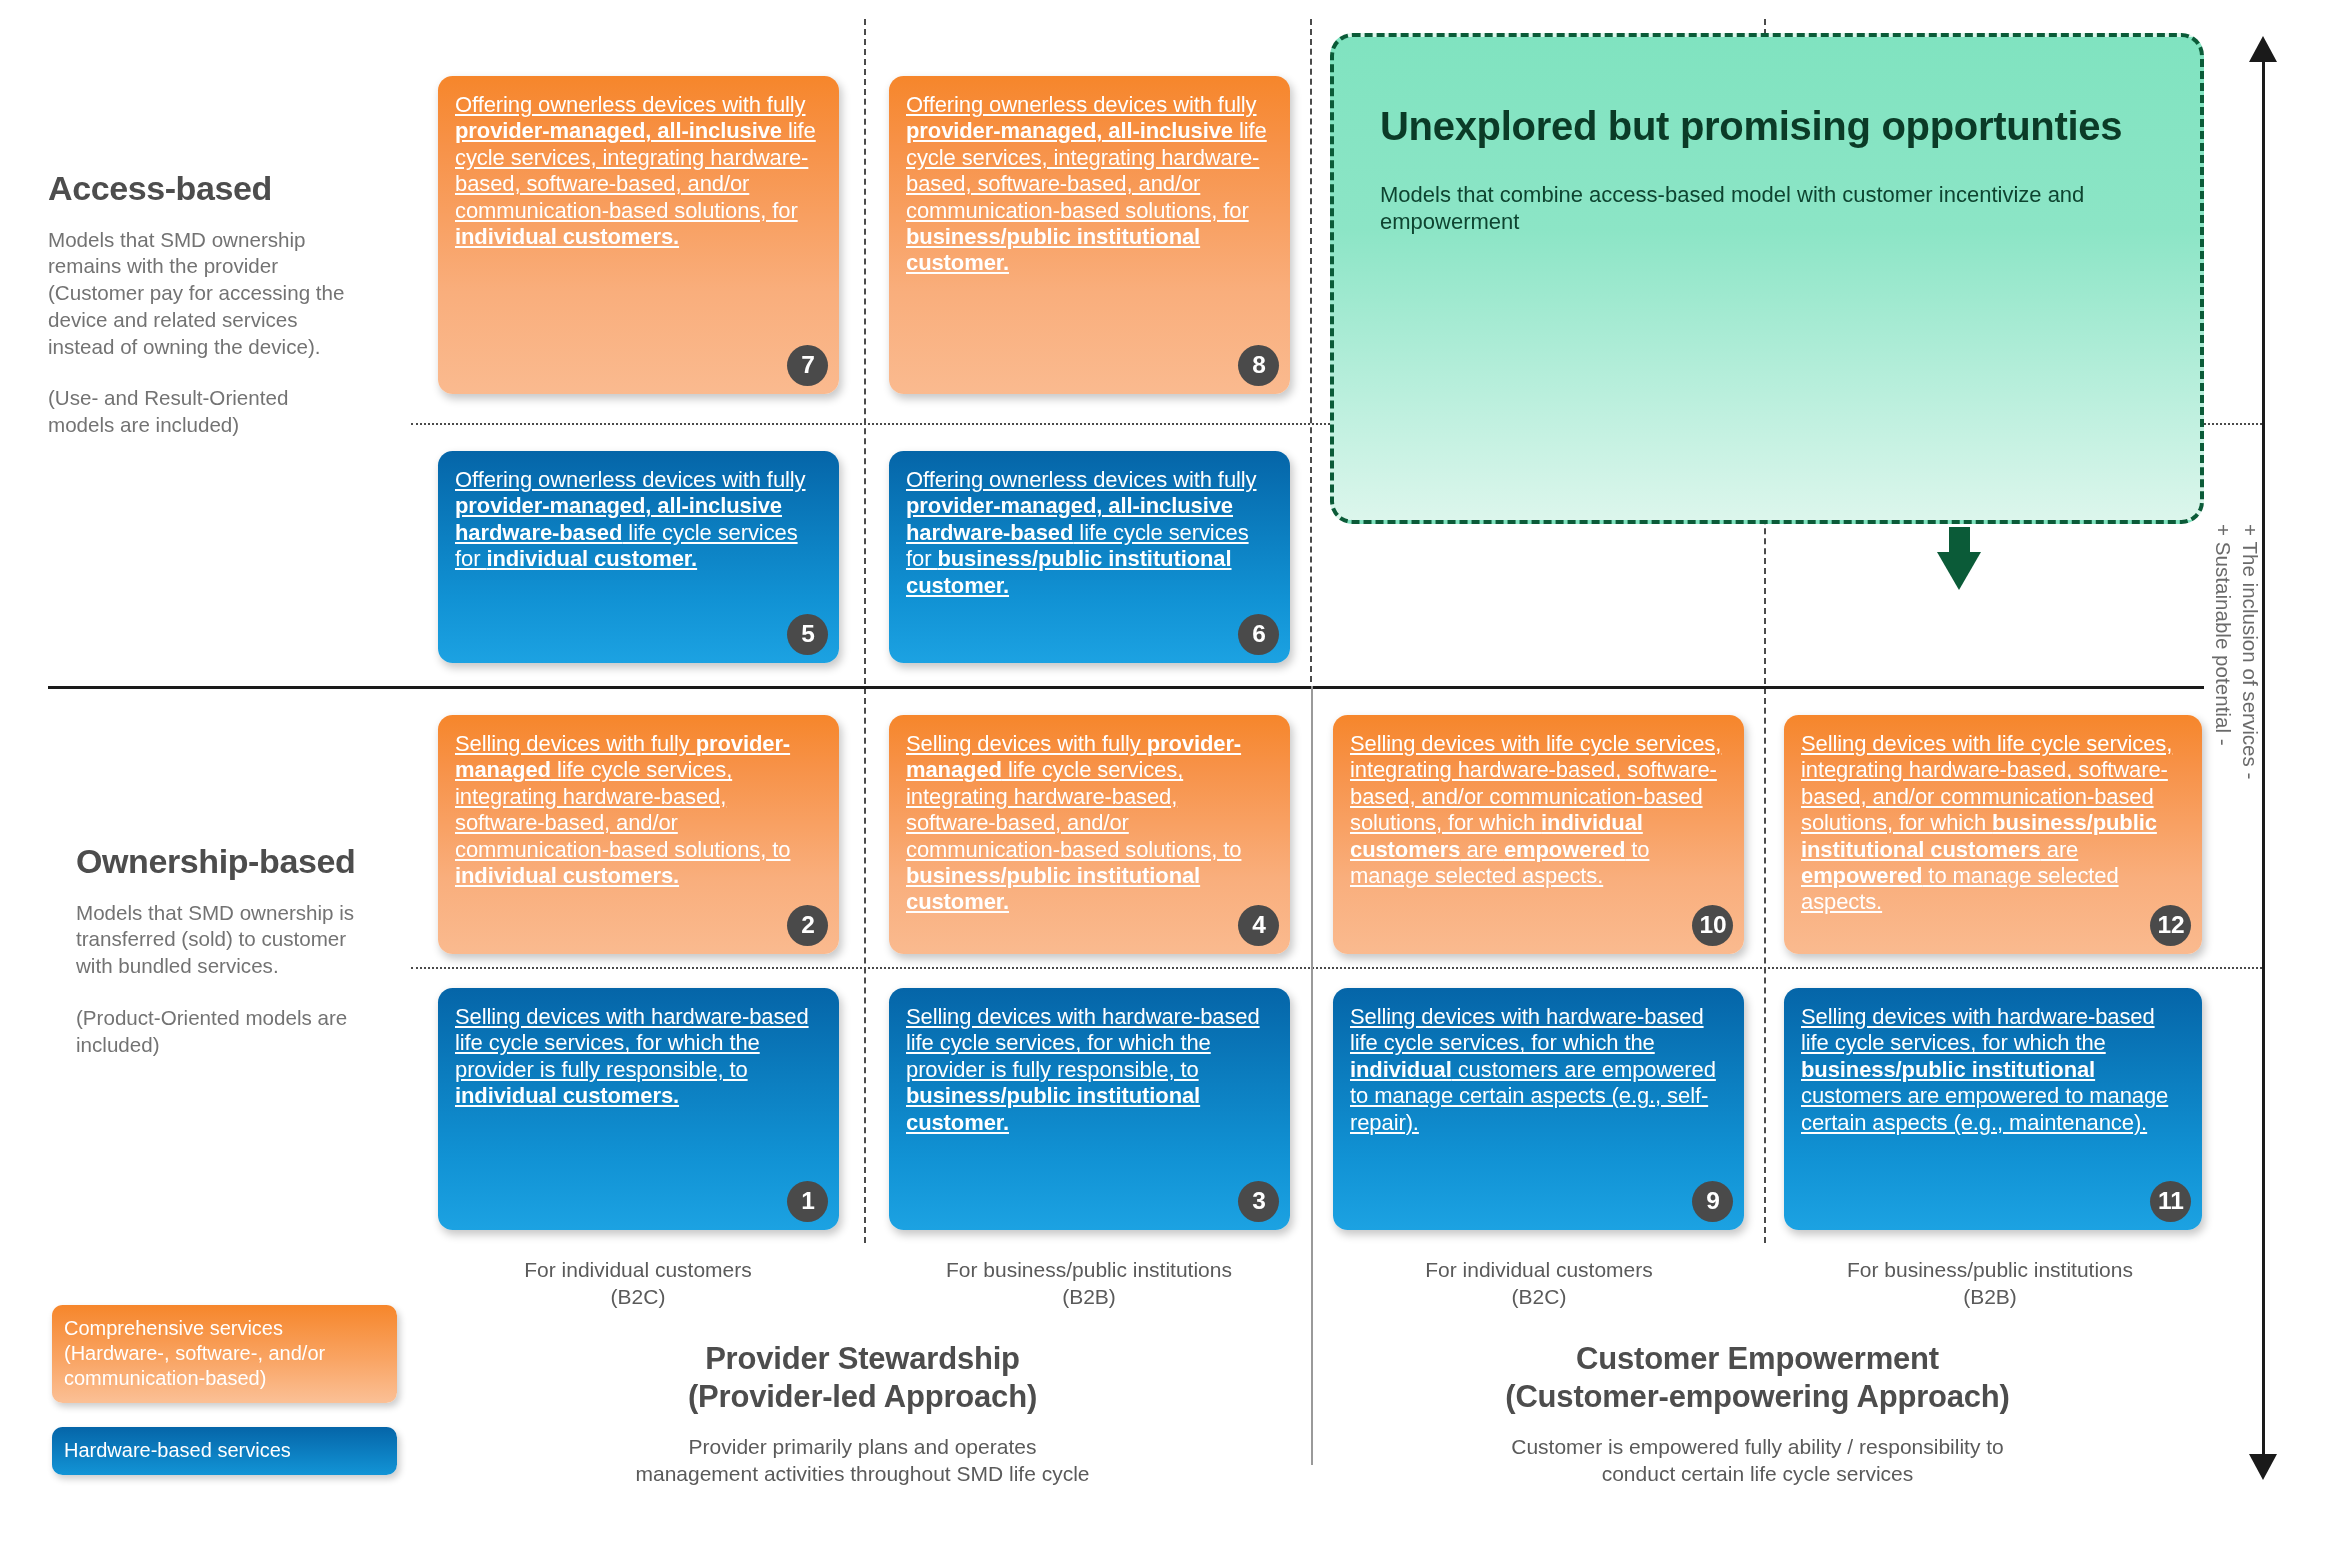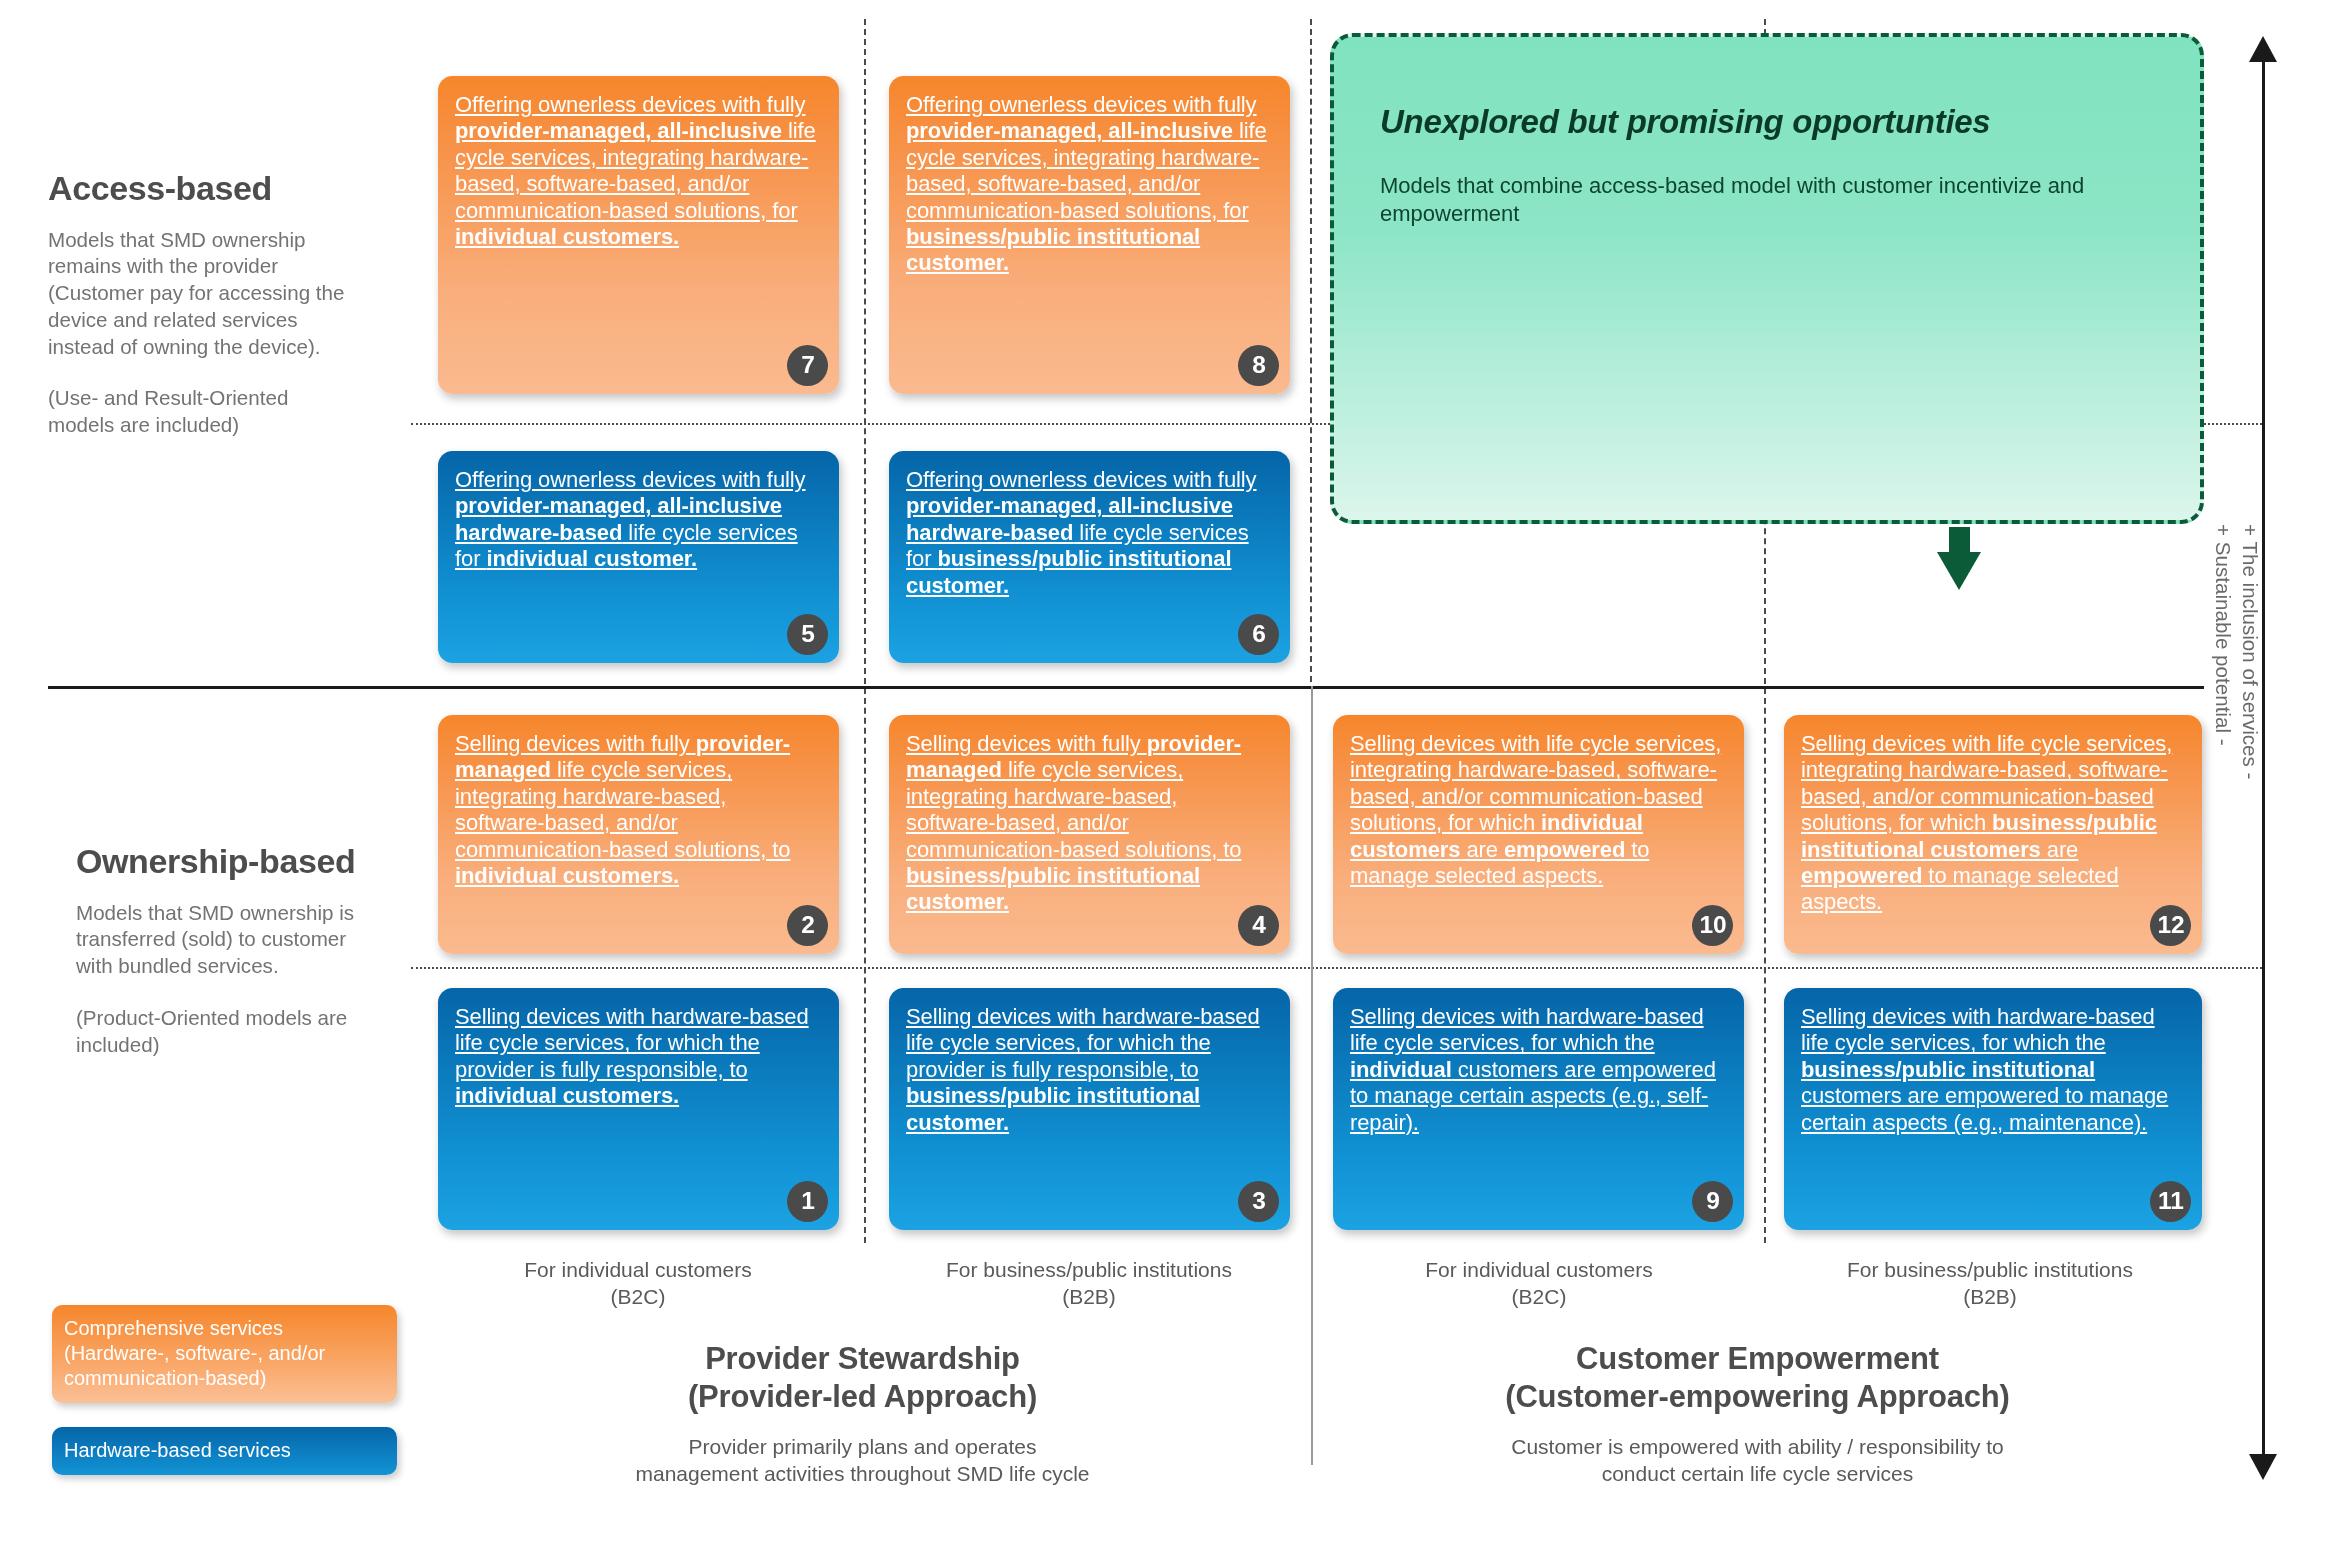--- a/index.html
+++ b/index.html
@@ -56,22 +56,22 @@
   
   #green-box {
     position: absolute;
     left: 1330px; top: 33px; width: 874px; height: 491px;
     border: 4.6px dashed #0B5B38;
     border-radius: 22.6px;
     background: linear-gradient(180deg,#80E3C0 0%,#8CE5C6 40%,#BFF0DF 78%,#DCF6EC 100%);
     padding: 66px 46px 0 46px;
   }
   #green-box h3 {
-    font-size: 33px; font-weight: 700; color: #0B3B27;
-    line-height: 1.18; letter-spacing: -0.3px; font-style: italic;
+    font-size: 40px; font-weight: 700; color: #0B3B27;
+    line-height: 1.18; letter-spacing: -0.3px;
   }
   #green-box p {
     margin-top: 30.5px;
     font-size: 22px; line-height: 1.25; color: #0E4430;
   }
   #green-arrow {
     position: absolute; left: 1937px; top: 527px;
     width: 0; height: 0;
   }
   #green-arrow .shaft {
@@ -279,21 +279,21 @@
       <span>management activities throughout SMD life cycle</span>
     </p>
   </div>
 
   <div class="approach" style="left:1333px;">
     <h3>
       <span>Customer Empowerment</span><br>
       <span>(Customer-empowering Approach)</span>
     </h3>
     <p>
-      <span>Customer is empowered with ability / responsibility to</span><br>
+      <span>Customer is empowered fully ability / responsibility to</span><br>
       <span>conduct certain life cycle services</span>
     </p>
   </div>
 
   <div class="legend-box" id="legend-orange">
     <span>Comprehensive services (Hardware-, software-, and/or communication-based)</span>
   </div>
   <div class="legend-box" id="legend-blue">
     <span>Hardware-based services</span>
   </div>

